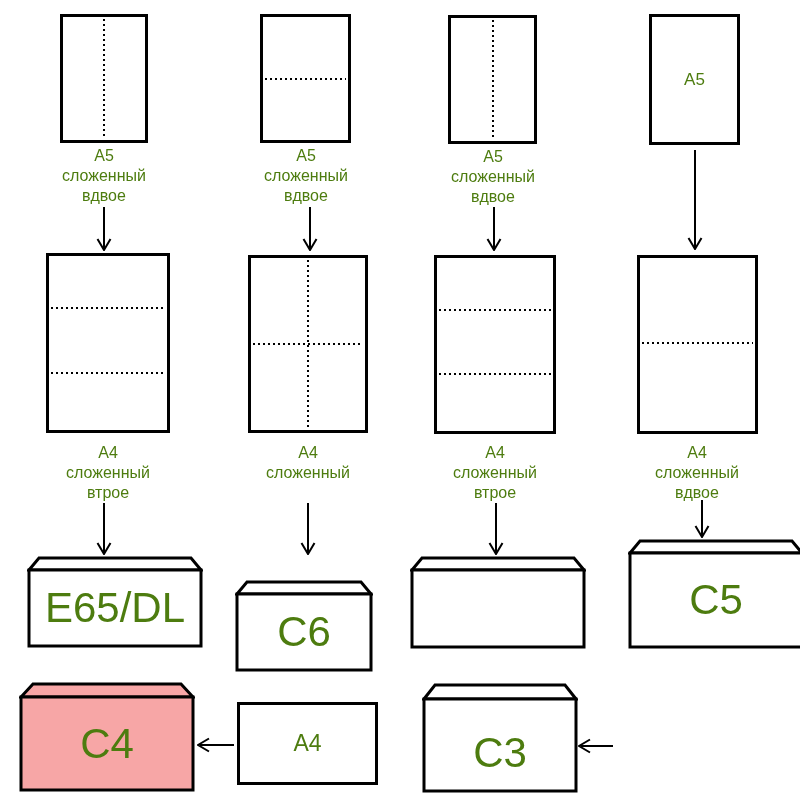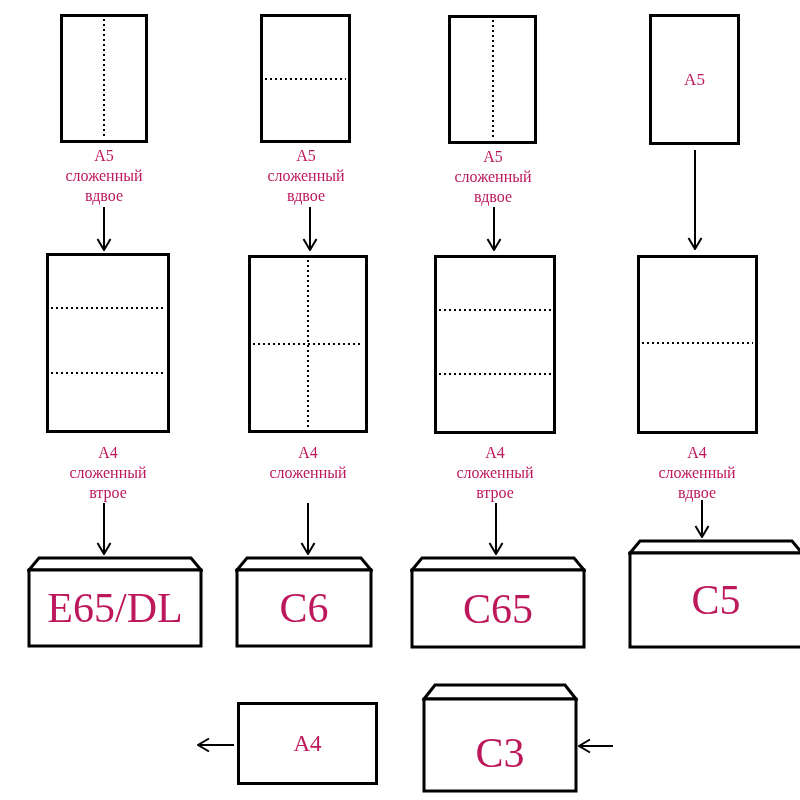--- a/index.html
+++ b/index.html
@@ -1,18 +1,18 @@
 <!DOCTYPE html>
 <html><head>
 <meta charset="utf-8">
 <style>
   html,body{margin:0;padding:0;background:#fff;}
   .canvas{
     position:relative;width:800px;height:800px;background:#fff;
-    font-family:Liberation Serif, serif;color:#be185d;overflow:hidden;
+    font-family:Liberation Sans, sans-serif;color:#4d7c0f;overflow:hidden;
   }
   .sheet{position:absolute;background:#fff;border:3px solid #000;box-sizing:border-box;}
   .dot-v{position:absolute;top:2px;bottom:2px;width:2px;
     background-image:repeating-linear-gradient(180deg,#000 0 2px,transparent 2px 5px);}
   .dot-h{position:absolute;left:2px;right:2px;height:2px;
     background-image:repeating-linear-gradient(90deg,#000 0 2px,transparent 2px 5px);}
   .cap{position:absolute;text-align:center;font-size:16px;line-height:20px;}
   .sheet-inner-label{width:100%;height:100%;display:flex;align-items:center;justify-content:center;font-size:17px;}
   .arrow{position:absolute;}
   .envelope{position:absolute;}
@@ -126,44 +126,50 @@
   </svg>
 
   <div class="envelope" style="left:27px;top:556px;width:176px;height:71px;">
     <svg width="176" height="92" viewBox="0 0 176 92">
       <polygon points="12,2 164,2 174,14 2,14" fill="#ffffff" stroke="#000" stroke-width="3"></polygon>
       <rect x="2" y="14" width="172" height="76" fill="#ffffff" stroke="#000" stroke-width="3"></rect>
     </svg>
     <div class="env-label" style="top:14px;height:76px;">E65/DL</div>
   </div>
 
-  <div class="envelope" style="left:235px;top:556px;width:138px;height:92px;">
+  <div class="envelope" style="left:235px;top:580px;width:138px;height:92px;">
     <svg width="138" height="92" viewBox="0 0 138 92">
       <polygon points="12,2 126,2 136,14 2,14" fill="#ffffff" stroke="#000" stroke-width="3"></polygon>
       <rect x="2" y="14" width="134" height="76" fill="#ffffff" stroke="#000" stroke-width="3"></rect>
     </svg>
     <div class="env-label" style="top:14px;height:76px;">C6</div>
   </div>
 
   <div class="envelope" style="left:410px;top:556px;width:176px;height:93px;">
     <svg width="176" height="93" viewBox="0 0 176 93">
       <polygon points="12,2 164,2 174,14 2,14" fill="#ffffff" stroke="#000" stroke-width="3"></polygon>
       <rect x="2" y="14" width="172" height="77" fill="#ffffff" stroke="#000" stroke-width="3"></rect>
     </svg>
-    <div class="env-label" style="top:14px;height:77px;">C65</div>
   </div>
 
   <div class="envelope" style="left:612px;top:539px;width:176px;height:110px;margin-left:16px;">
     <svg width="176" height="110" viewBox="0 0 176 110">
       <polygon points="12,2 164,2 174,14 2,14" fill="#ffffff" stroke="#000" stroke-width="3"></polygon>
       <rect x="2" y="14" width="172" height="94" fill="#ffffff" stroke="#000" stroke-width="3"></rect>
     </svg>
     <div class="env-label" style="top:14px;height:94px;">C5</div>
   </div>
 
+  <div class="envelope" style="left:19px;top:682px;width:176px;height:110px;">
+    <svg width="176" height="110" viewBox="0 0 176 110">
+      <polygon points="14,2 162,2 174,15 2,15" stroke="#000" stroke-width="3" fill="#F7A6A6"></polygon>
+      <rect x="2" y="15" width="172" height="93" stroke="#000" stroke-width="3" fill="#F7A6A6"></rect>
+    </svg>
+    <div class="env-label" style="top:15px;height:93px;">C4</div>
+  </div>
 
   <svg class="arrow" style="left:197px;top:737px;" width="38" height="16" viewBox="0 0 38 16">
     <line x1="37" y1="8" x2="3" y2="8" stroke="#000" stroke-width="2"></line>
     <polyline points="12,1.5 1,8 12,14.5" fill="none" stroke="#000" stroke-width="2"></polyline>
   </svg>
 
   <div class="plain-rect" style="left:237px;top:702px;width:141px;height:83px;">
     <span>А4</span>
   </div>
 

